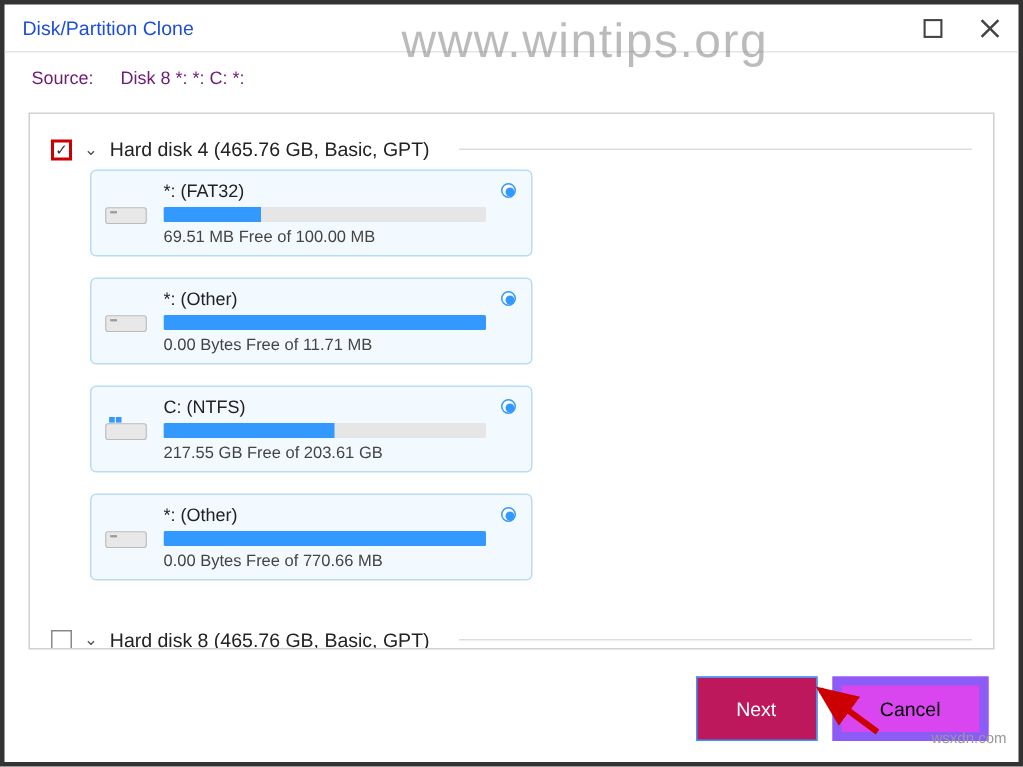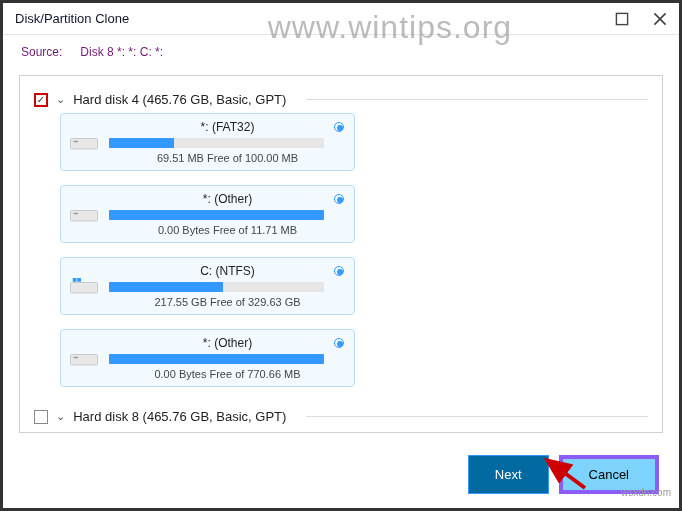--- a/index.html
+++ b/index.html
@@ -13,21 +13,21 @@
       position: relative;
       overflow: hidden;
     }
     .titlebar {
       display: flex;
       align-items: center;
       justify-content: space-between;
       padding: 8px 12px;
       border-bottom: 1px solid #e5e5e5;
     }
-    .titlebar-title { font-size: 13px; color: #0f172a; }
+    .titlebar-title { font-size: 13px; color: #1d4ed8; }
     .window-controls { display: flex; gap: 24px; align-items: center; }
     .win-ctrl { width: 14px; height: 14px; display:flex; align-items:center; justify-content:center; cursor:pointer; }
     .watermark {
       position: absolute;
       top: 6px; left: 50%;
       transform: translateX(-30%);
       font-size: 32px;
       color: rgba(120,120,120,0.5);
       font-family: Arial, sans-serif;
       letter-spacing: 1px;
@@ -71,22 +71,21 @@
     }
     .checkbox.checked { border: 2px solid #cc0000; }
     .checkbox.checked::after { content: "✓"; font-size: 10px; color: #333; }
     .chevron { color: #555; font-size: 11px; cursor:pointer; }
     .disk-label { font-size: 13px; color: #222; }
     .partitions {
       display: flex;
       flex-wrap: wrap;
       gap: 14px;
       margin-left: 26px;
-      margin-bottom: 16px;
-      text-align: center;
+      margin-bottom: 26px;
     }
     .partition {
       display: flex;
       gap: 10px;
       align-items: flex-start;
       width: 295px;
       padding: 6px 8px;
       border: 1px solid #b8dcf6;
       border-radius: 4px;
       background: #f3faff;
@@ -131,25 +130,25 @@
     .footer {
       position: absolute;
       bottom: 14px; right: 20px;
       display: flex;
       gap: 10px;
     }
     .btn {
       padding: 8px 26px;
       font-size: 13px;
       cursor: pointer;
-      border: 4px solid #8b5cf6;
-      background: #7dd3fc;
+      border: 6px solid #8b5cf6;
+      background: #d946ef;
     }
     .btn-primary {
-      background: #0369a1;
+      background: #be185d;
       border: 1px solid #3399ff;
       color: #fff;
     }
     .arrow-annotation {
       position: absolute;
       bottom: 16px; right: 90px;
       pointer-events: none;
       z-index: 50;
     }
   </style>
@@ -231,21 +230,21 @@
             <rect x="5" y="2" width="5" height="5" fill="#3399ff"></rect>
             <rect x="11" y="2" width="5" height="5" fill="#3399ff"></rect>
             <rect x="5" y="8" width="5" height="5" fill="#3399ff" opacity="0"></rect>
           </svg>
       </span>
       <div class="pinfo">
         <div class="pname">C: (NTFS)</div>
         <div class="pbar">
             <div class="pbar-fill" style="width:53%"></div>
           </div>
-        <div class="pfree">217.55 GB Free of 329.63 GB</div>
+        <div class="pfree">217.55 GB Free of 203.61 GB</div>
       </div>
       <span class="radio checked"></span>
     </div>
 
     <div class="partition">
       <span class="drive-icon">
         <svg viewBox="0 0 40 28">
             <rect x="2" y="8" width="36" height="14" rx="2" fill="#e8e8e8" stroke="#bbb"></rect>
             <rect x="6" y="11" width="6" height="2" fill="#999"></rect>
           </svg>

